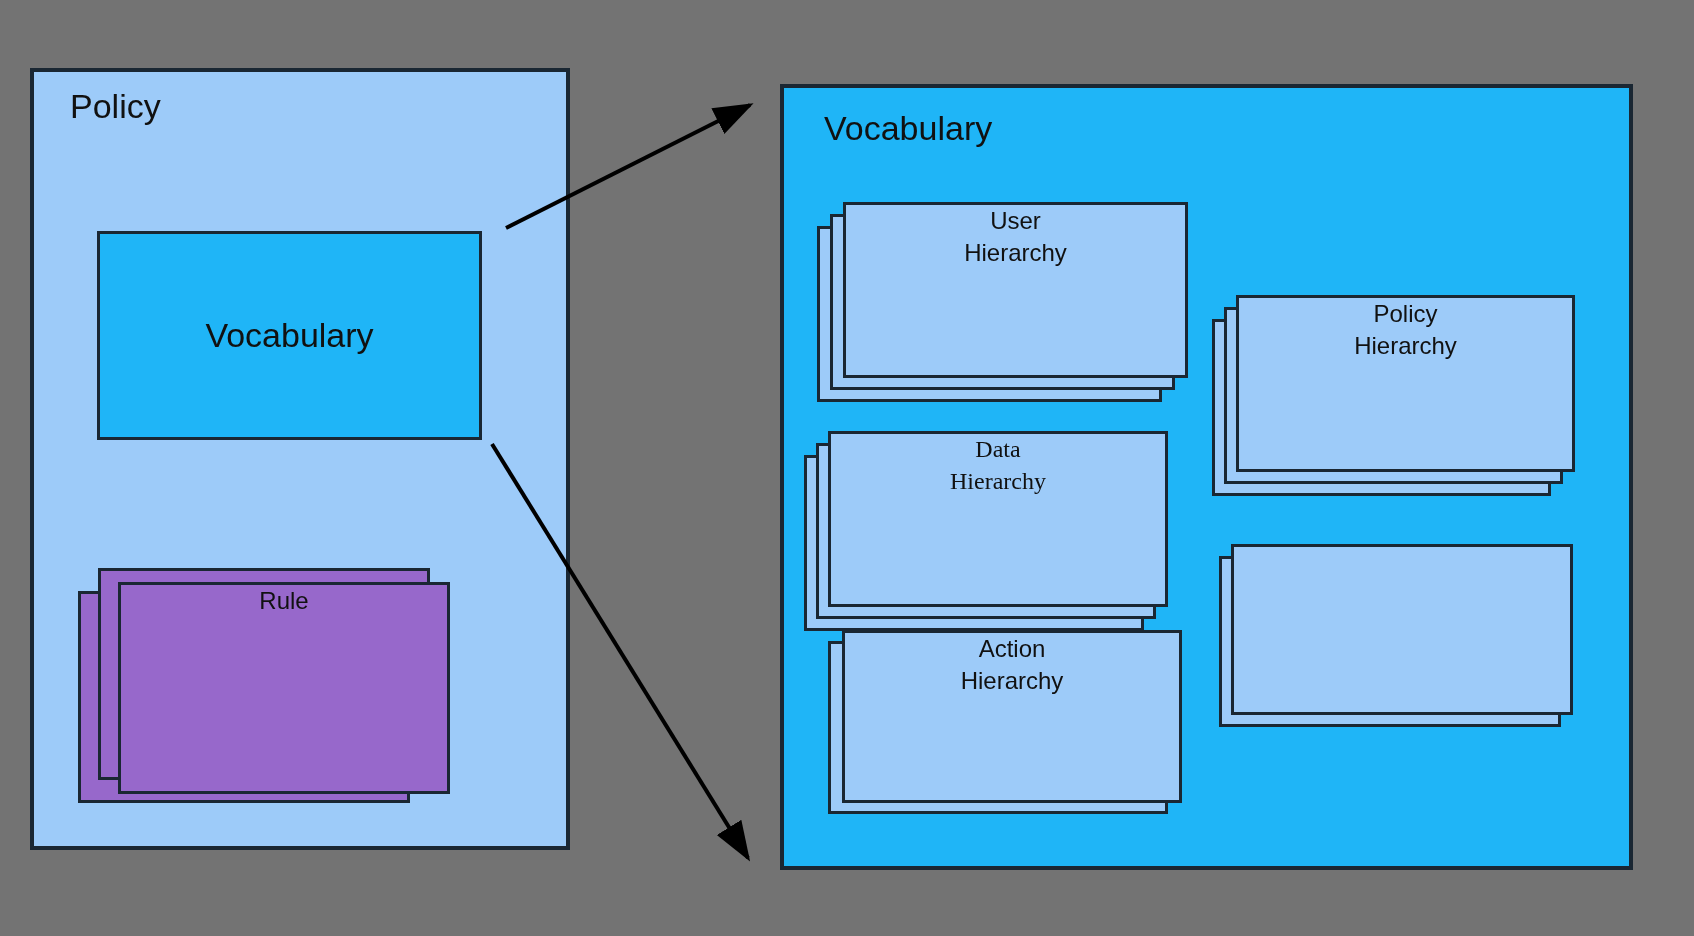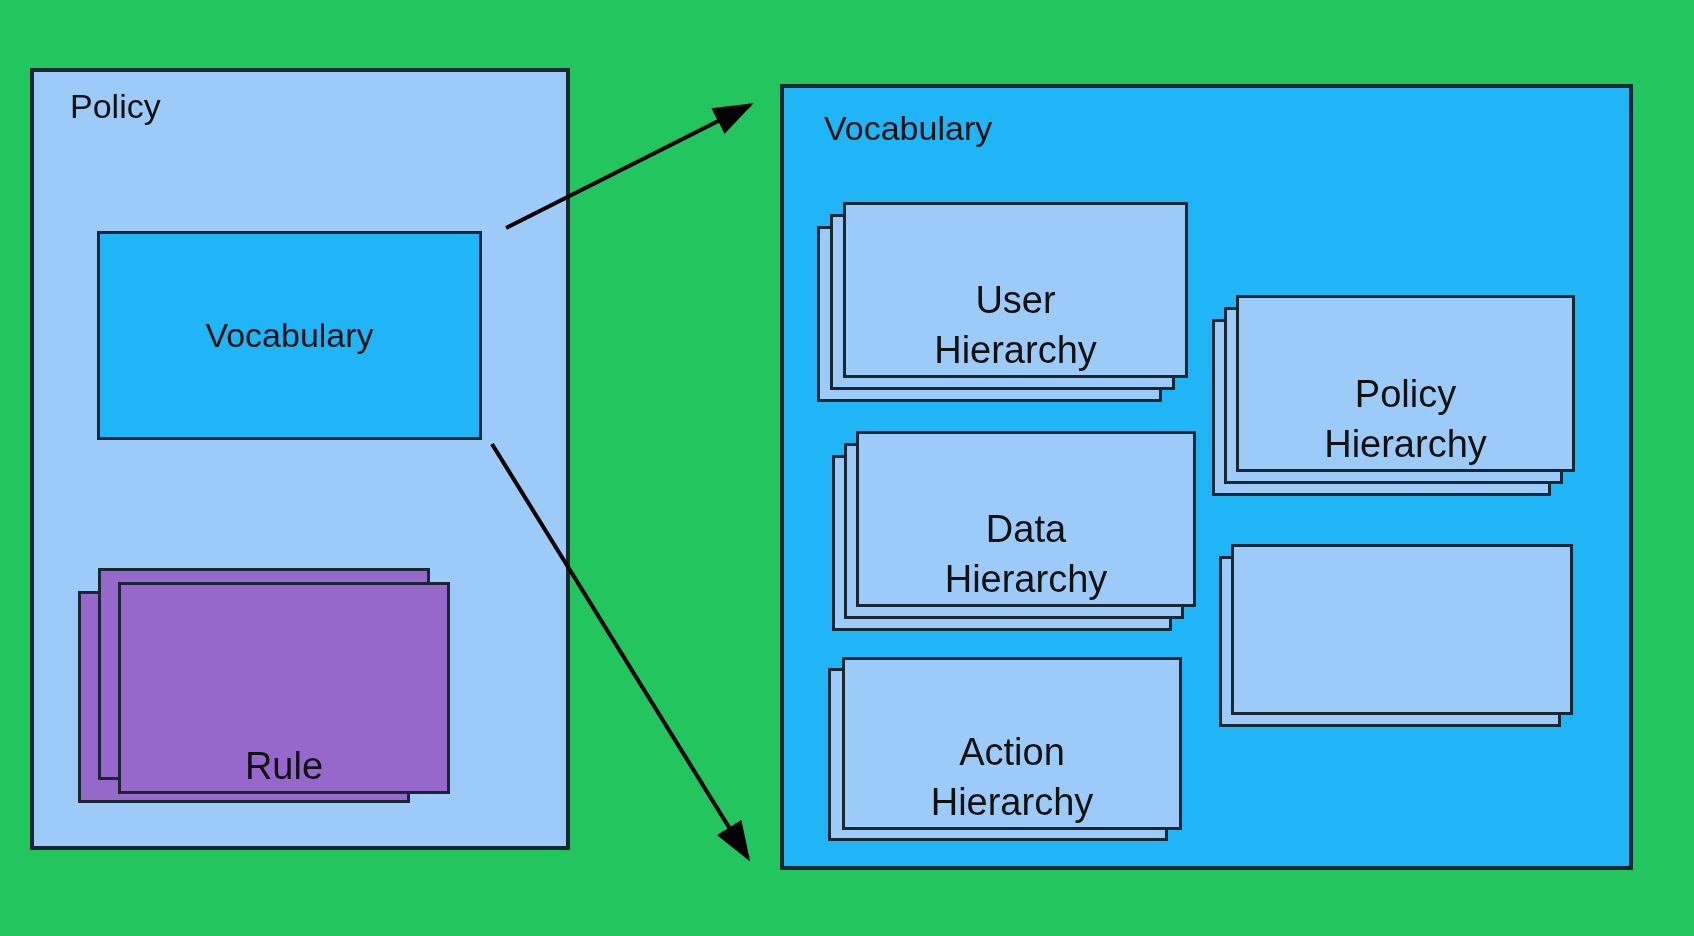--- a/index.html
+++ b/index.html
@@ -6,21 +6,21 @@
     --light:#9DCBF9;
     --cyan:#1FB5F7;
     --purple:#9768CB;
     --border:#1A2733;
     --text:#111111;
   }
   html,body{margin:0;padding:0;background:#ffffff;}
   .canvas{
     position:relative;
     width:1694px;height:936px;
-    background:#22c55e;
+    background:#737373;
     font-family:"Liberation Sans", sans-serif;
     color:var(--text);
     overflow:hidden;
   }
   .panel{position:absolute;box-sizing:border-box;border:4px solid var(--border);}
   .panel.light{background:var(--light);}
   .panel.cyan{background:var(--cyan);}
   .panel-label{
     position:absolute;
     font-size:34px;
@@ -35,22 +35,22 @@
     font-size:34px;text-align:center;
   }
   .stack{position:absolute;}
   .layer{
     position:absolute;box-sizing:border-box;
     border:3px solid var(--border);
     background:var(--light);
   }
   .layer.purple{background:var(--purple);}
   .layer.front{
-    display:flex;align-items:flex-end;justify-content:center;
-    font-size:38px;line-height:1.32;text-align:center;
+    display:flex;align-items:flex-start;justify-content:center;
+    font-size:24px;line-height:1.32;text-align:center;
   }
   .two-line{white-space:pre-line;}
   svg.arrows{position:absolute;left:0;top:0;pointer-events:none;}
 </style>
 </head>
 <body>
 
 <div class="canvas">
 
   <div class="panel light" style="left:30px;top:68px;width:540px;height:782px;">
@@ -74,30 +74,30 @@
 
     <div class="stack" style="left:33px;top:114px;width:371px;height:200px;">
       <div class="layer" style="left:0px;top:24px;width:345px;height:176px;"></div>
       <div class="layer" style="left:13px;top:12px;width:345px;height:176px;"></div>
       <div class="layer front" style="left:26px;top:0px;width:345px;height:176px;">
         <span class="two-line">User
 Hierarchy</span>
       </div>
     </div>
 
-    <div class="stack" style="left:48px;top:343px;width:288px;height:200px;">
+    <div class="stack" style="left:20px;top:343px;width:288px;height:200px;font-family:Liberation Serif, serif;">
       <div class="layer" style="left:0px;top:24px;width:340px;height:176px;"></div>
       <div class="layer" style="left:12px;top:12px;width:340px;height:176px;"></div>
       <div class="layer front" style="left:24px;top:0px;width:340px;height:176px;">
         <span class="two-line">Data
 Hierarchy</span>
       </div>
     </div>
 
-    <div class="stack" style="left:44px;top:569px;width:354px;height:220px;padding-left:28px;">
+    <div class="stack" style="left:44px;top:542px;width:354px;height:220px;padding-left:28px;">
       <div class="layer" style="left:0px;top:11px;width:340px;height:173px;"></div>
       <div class="layer front" style="left:14px;top:0px;width:340px;height:173px;">
         <span class="two-line">Action
 Hierarchy</span>
       </div>
     </div>
 
     <div class="stack" style="left:428px;top:207px;width:363px;height:201px;">
       <div class="layer" style="left:0px;top:24px;width:339px;height:177px;"></div>
       <div class="layer" style="left:12px;top:12px;width:339px;height:177px;"></div>

